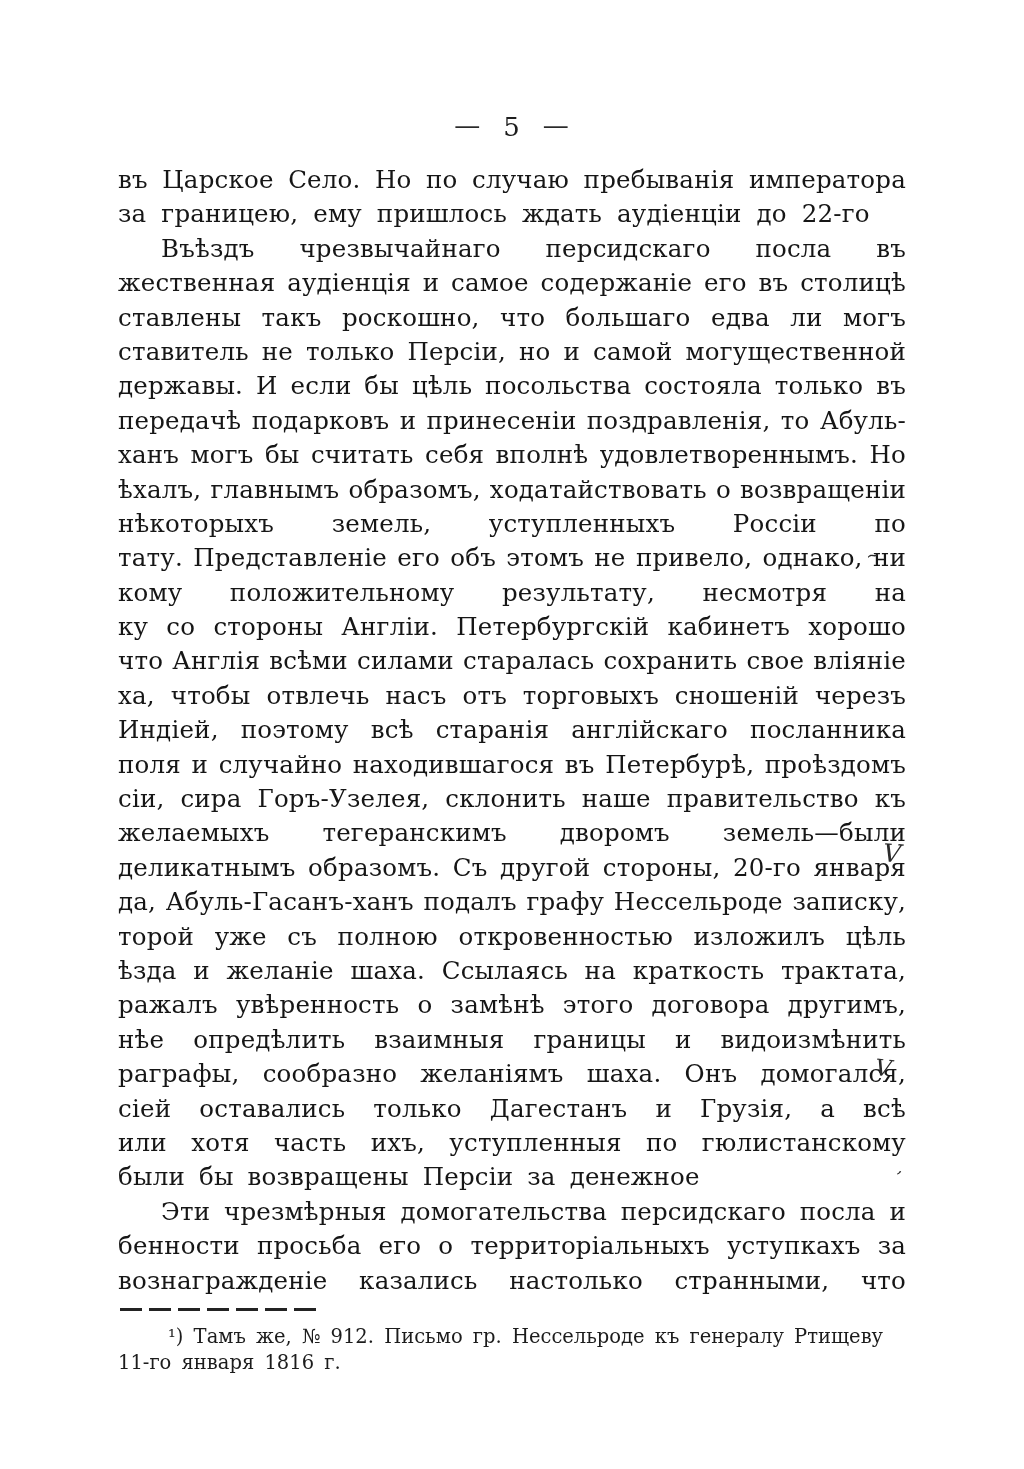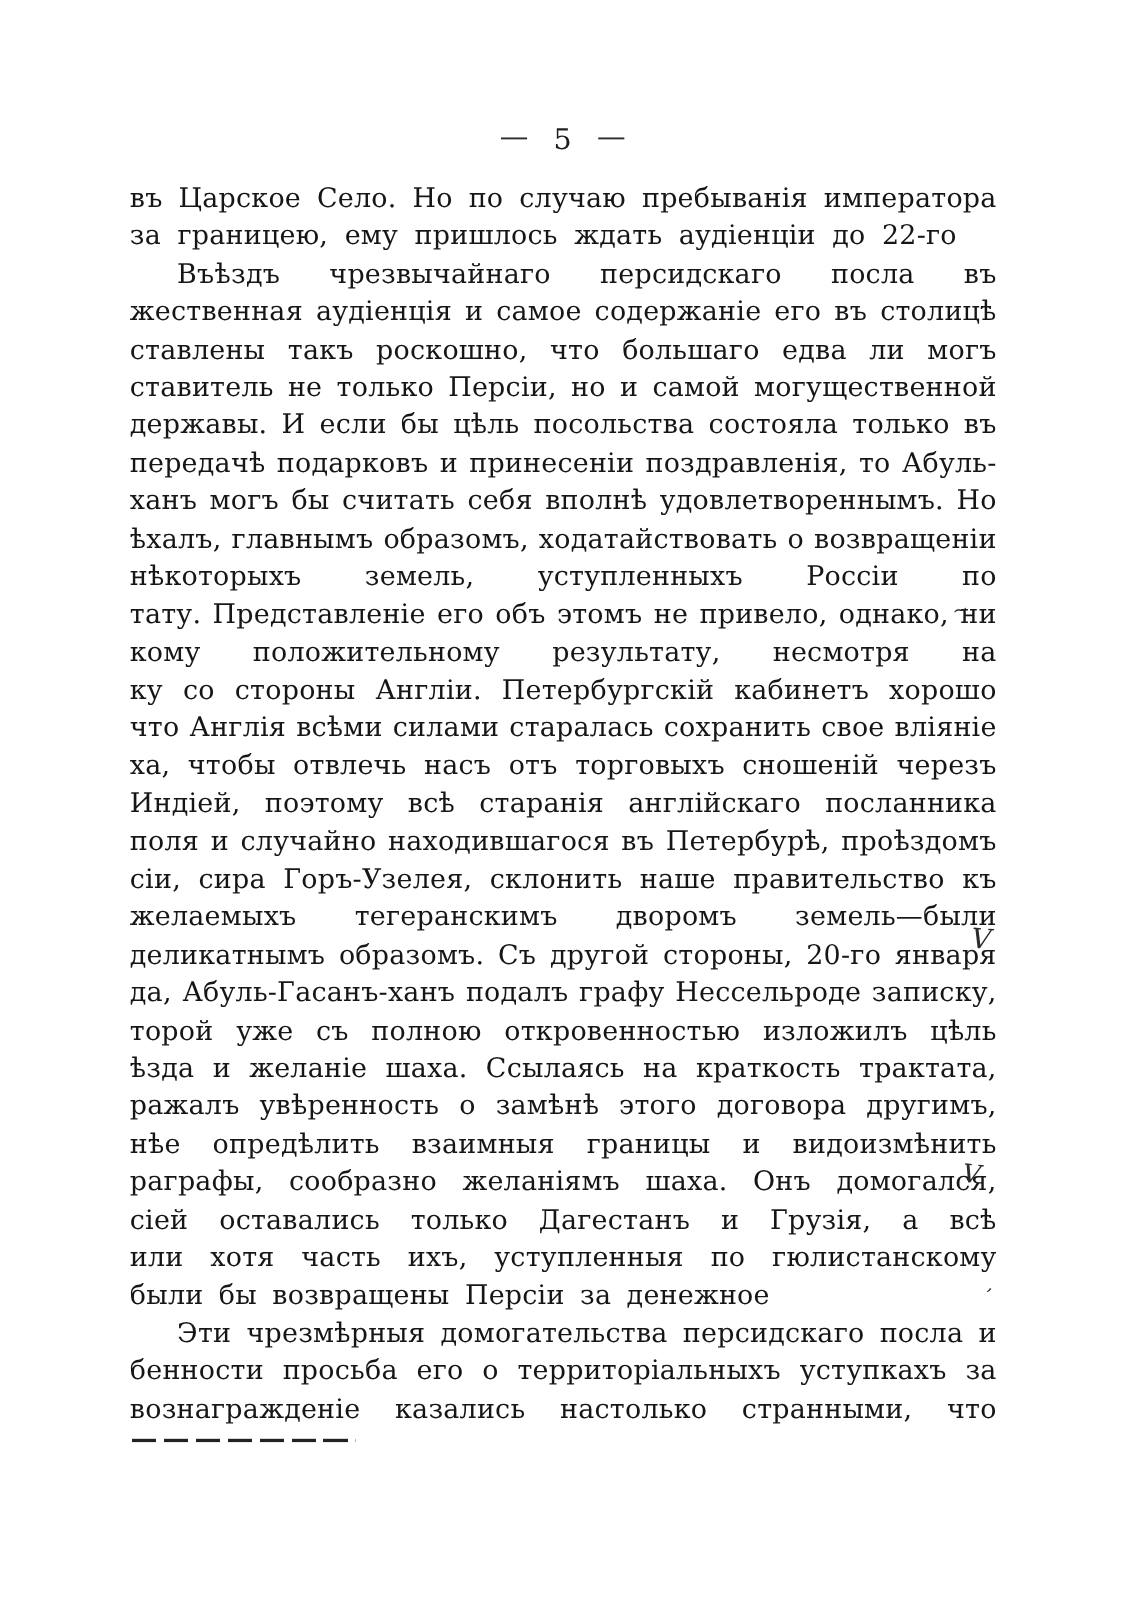--- a/index.html
+++ b/index.html
@@ -136,14 +136,17 @@
 
   <div id="margin-annotations">
       <span class="mark hand" style="left: 866px; top: 547px; font-size: 17px; transform: rotate(-12deg);">~</span>
       <span class="mark hand" style="left: 883px; top: 841px; font-size: 25px; transform: rotate(4deg);">V</span>
       <span class="mark hand" style="left: 875px; top: 1057px; font-size: 23px; transform: rotate(6deg);">V</span>
       <span class="mark hand" style="left: 898px; top: 1160px; font-size: 16px; transform: rotate(12deg);">,</span>
     </div>
 
   <div class="footnote-rule"></div>
 
+  <div class="footnote">
+    <span>¹) Тамъ же, № 912. Письмо гр. Нессельроде къ генералу Ртищеву 11-го января  1816 г.</span>
+  </div>
 
 </div>
 
 </body></html>

